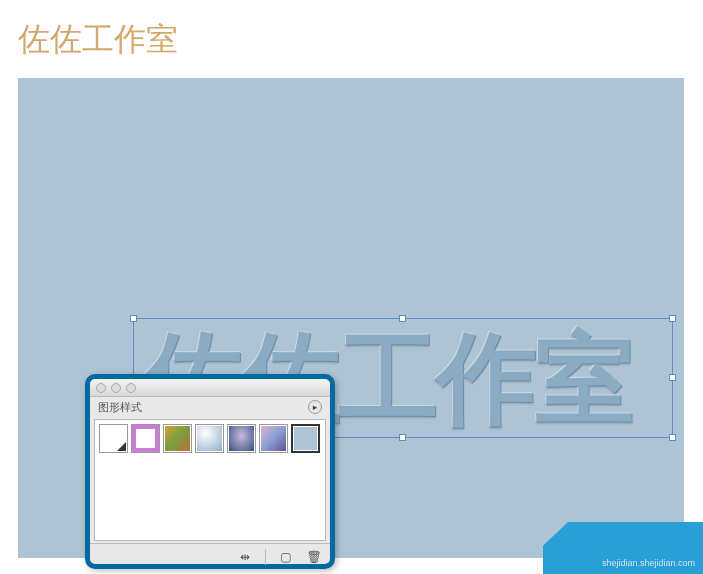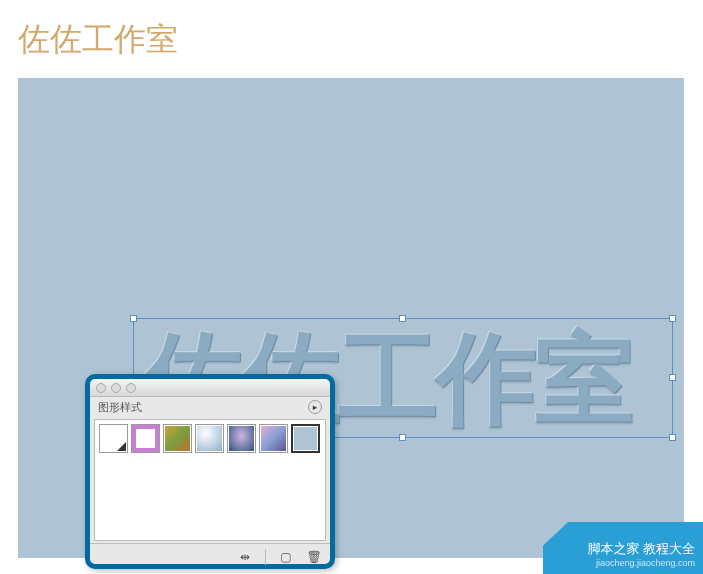--- a/index.html
+++ b/index.html
@@ -80,16 +80,15 @@
     <span class="sep"></span>
     <span class="ft-icon">▢</span>
     <span class="ft-icon">🗑</span>
   </div>
 </div>
 
 <div class="wm1">jb51.net</div>
 <div class="corner">
   <div class="tri"></div>
   <div class="tri-txt">
-    <div>脚本之家 教程大全</div>
-    <div class="tri-sub">jiaocheng.jiaocheng.com</div>
+    <div class="tri-sub">shejidian.shejidian.com</div>
   </div>
 </div>
 
 </body></html>

